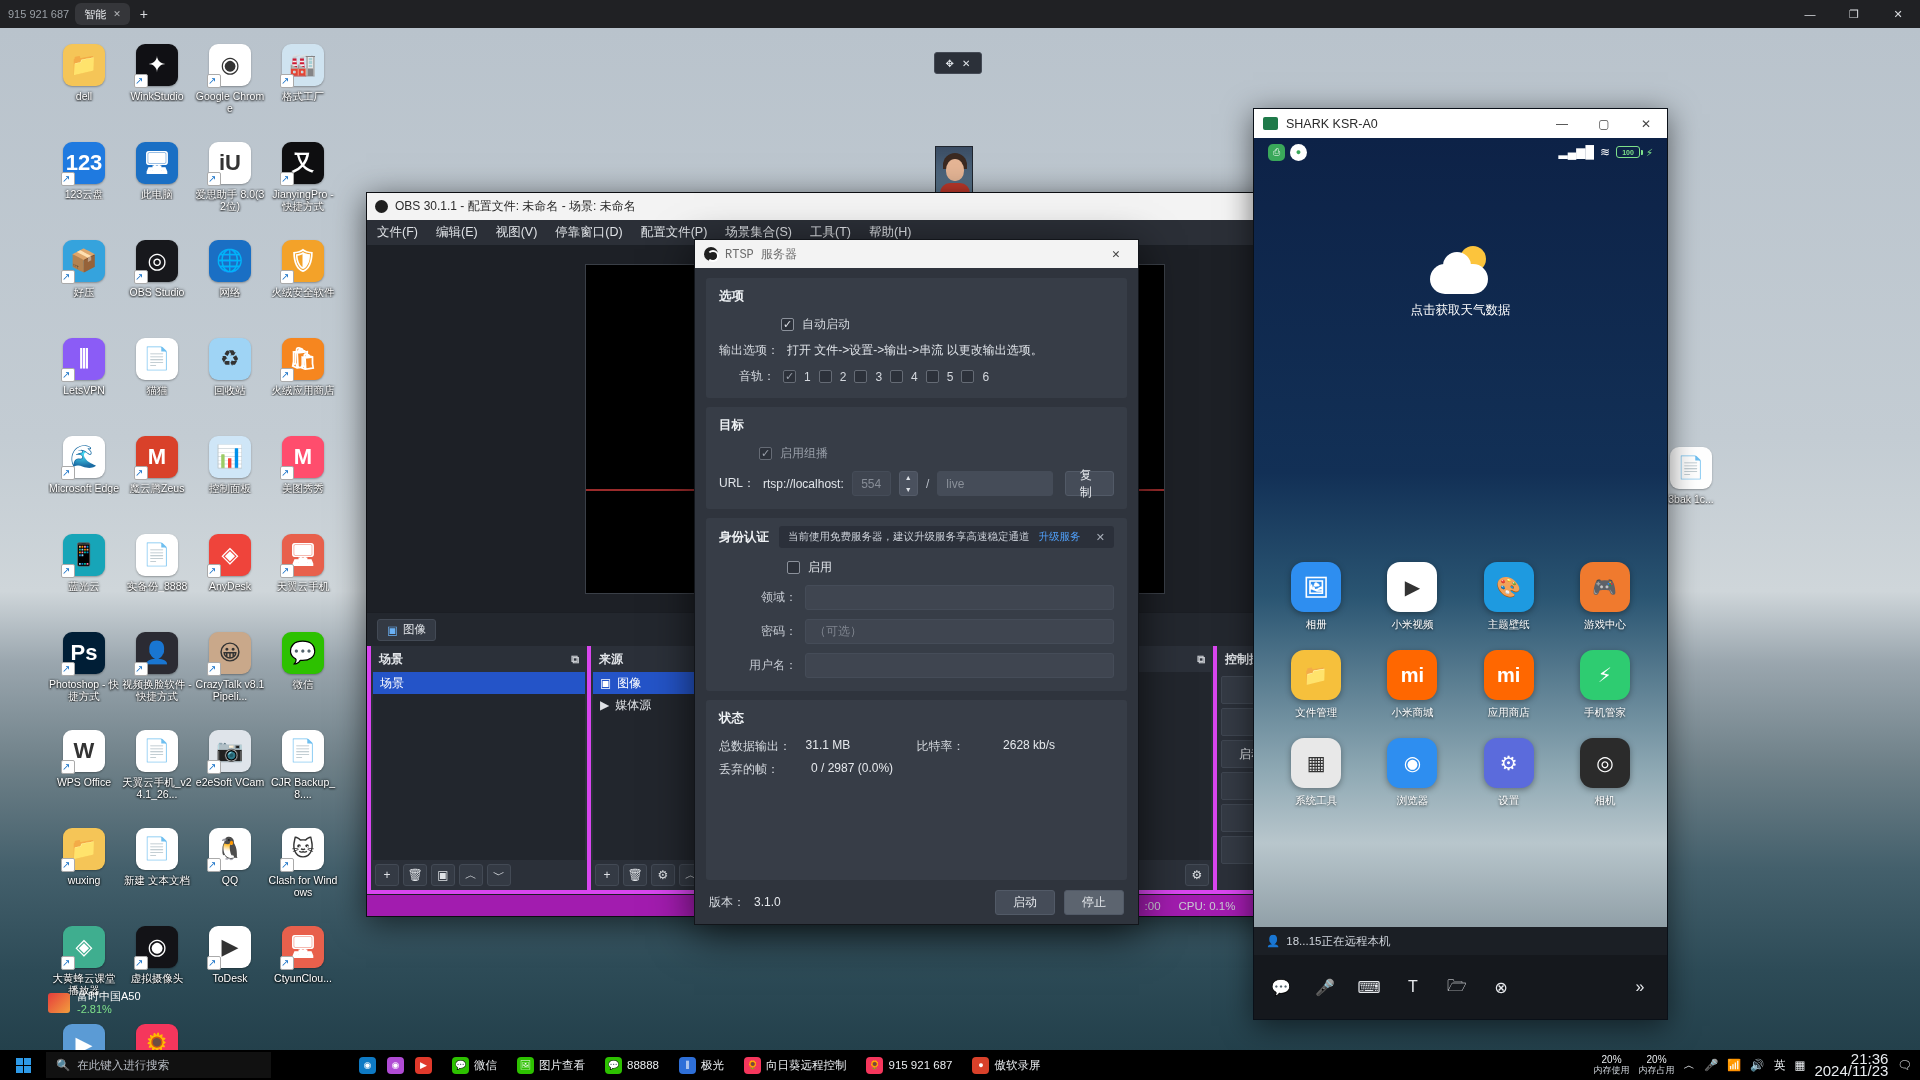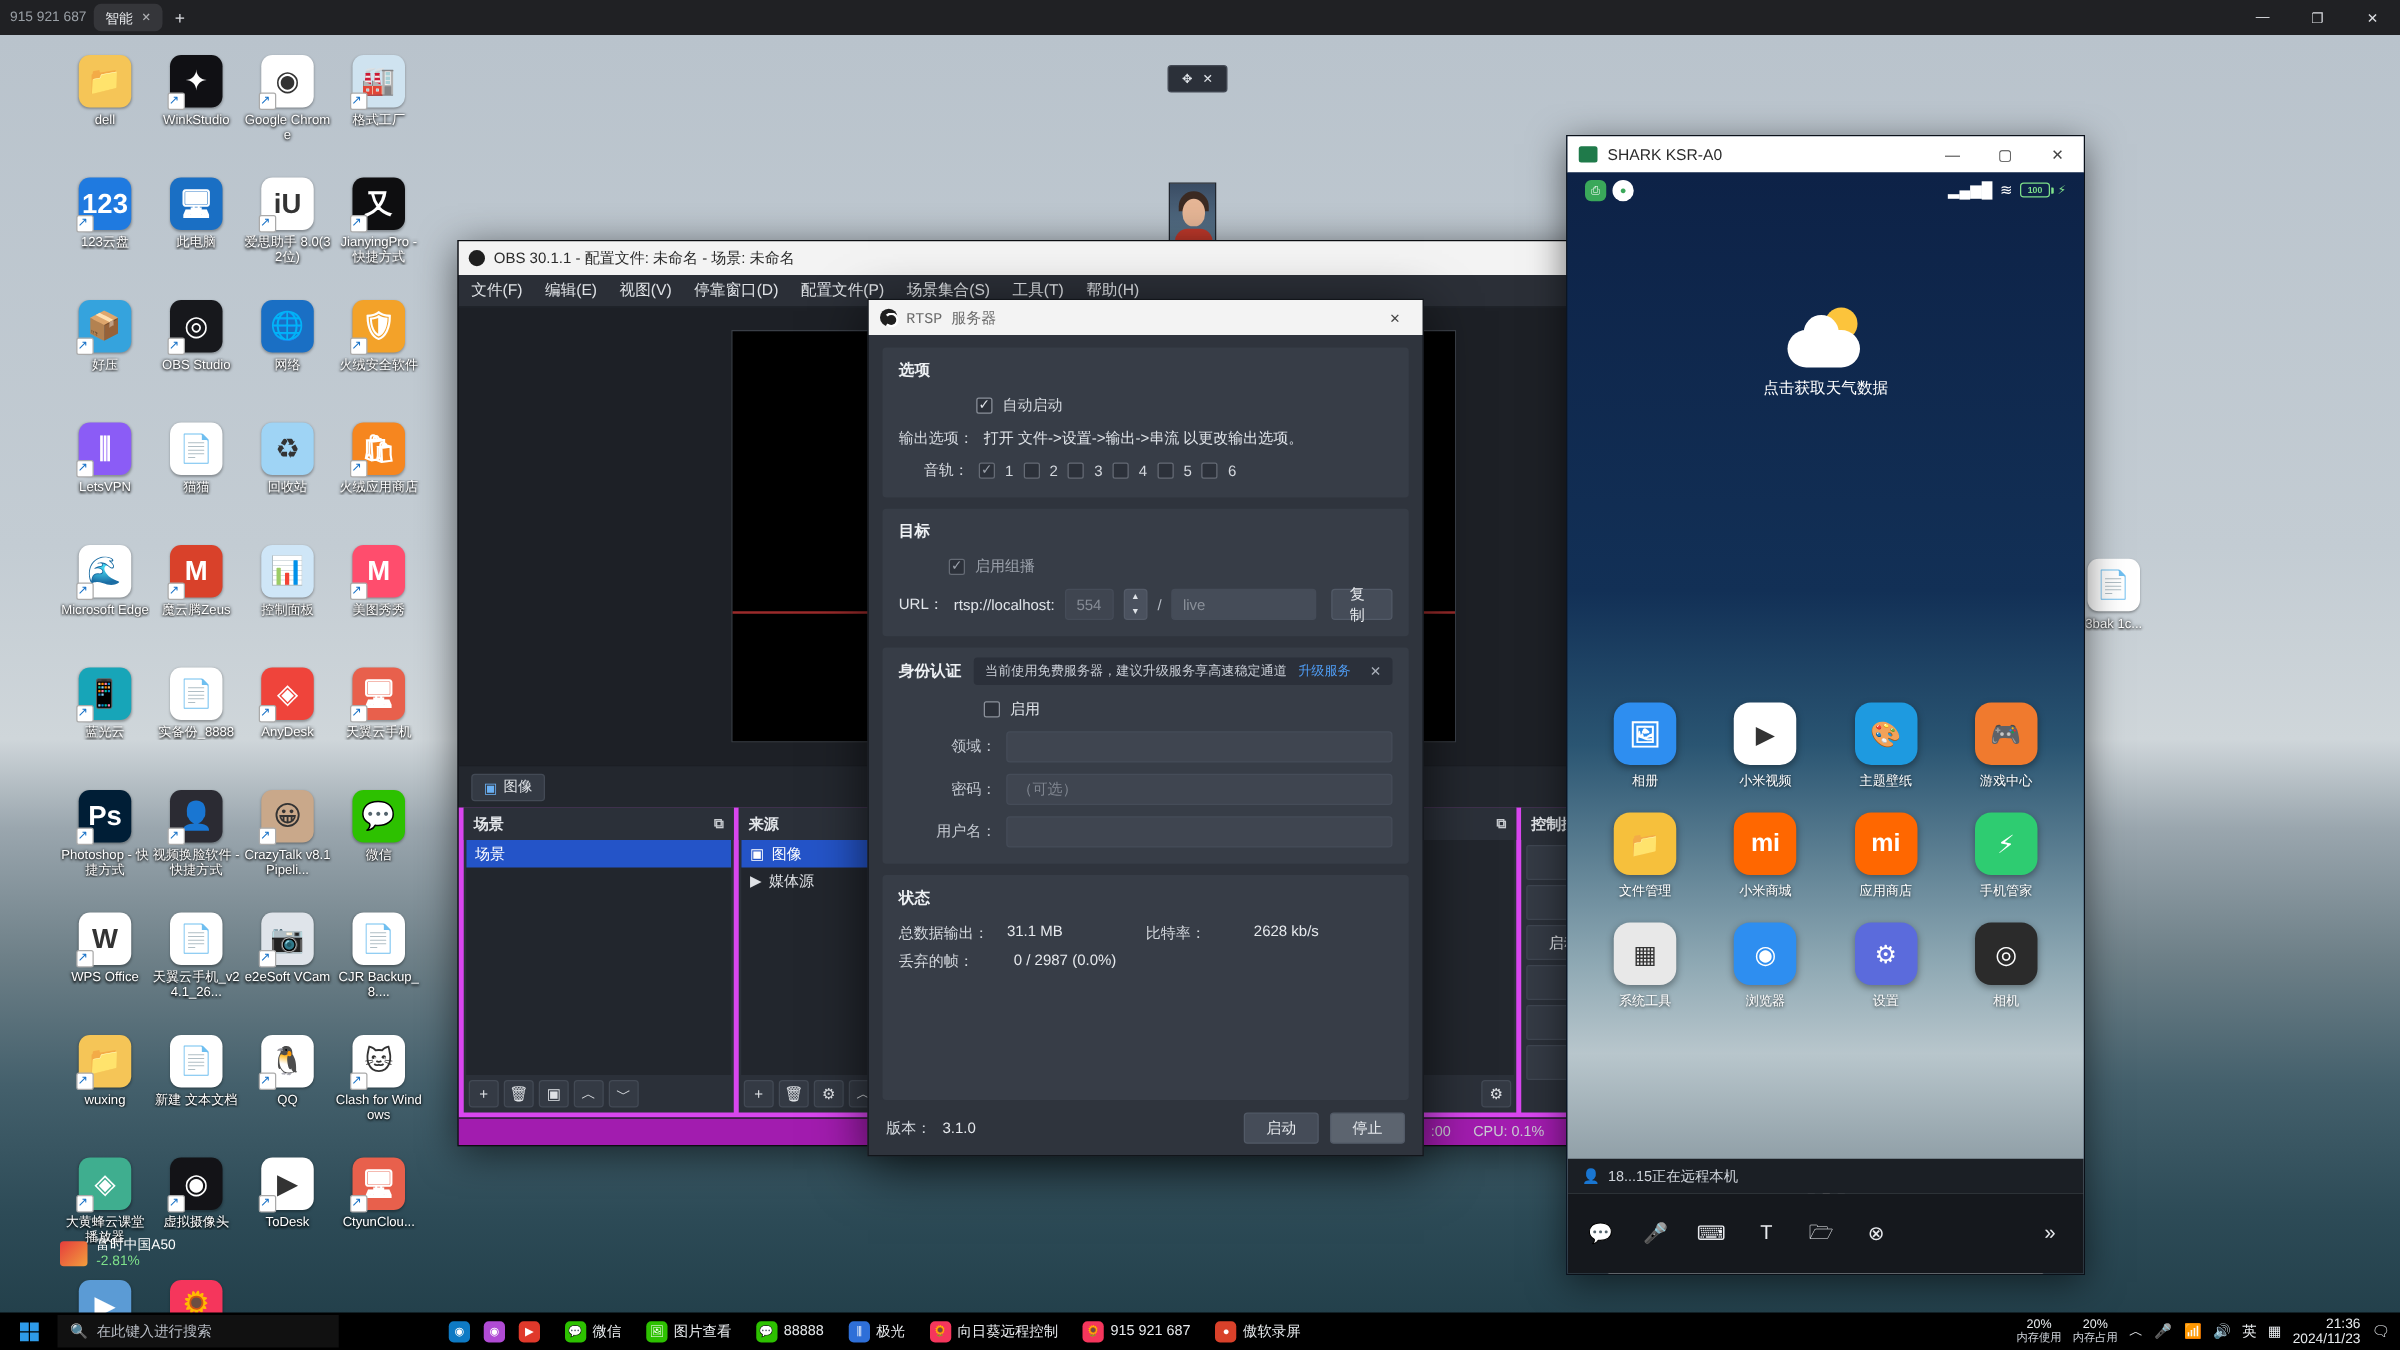--- a/index.html
+++ b/index.html
@@ -303,21 +303,21 @@
   #tb-search {
     width:225px; height:26px; background:#111; display:flex; align-items:center; gap:7px;
     padding:0 10px; color:#b9bec6; font-size:11.5px;
   }
   .tb-item { display:flex; align-items:center; gap:5px; padding:0 10px; height:30px; color:#e9ecef; }
   .tb-ic { width:17px; height:17px; border-radius:4px; display:flex; align-items:center; justify-content:center; font-size:9px; color:#fff; }
   #tray { margin-left:auto; display:flex; align-items:center; gap:9px; padding-right:8px; }
   .perf { display:flex; flex-direction:column; align-items:center; line-height:11px; font-size:10px; color:#e9ecef; }
   .perf b { font-weight:normal; }
   .perf span { font-size:9px; color:#cfd4db; }
-  #clock { display:flex; flex-direction:column; align-items:flex-end; line-height:12px; font-size:11px; }
+  #clock { display:flex; flex-direction:column; align-items:flex-end; line-height:12px; font-size:15px; }
 
   
   #topstrip {
     position:absolute; left:0; top:0; width:1920px; height:28px; background:#202124;
     display:flex; align-items:center; color:#e8eaed; font-size:11.5px;
   }
   #topstrip .tbtab {
     height:22px; margin-left:6px; background:#35363a; border-radius:6px;
     display:flex; align-items:center; gap:7px; padding:0 9px; font-size:11px;
   }

